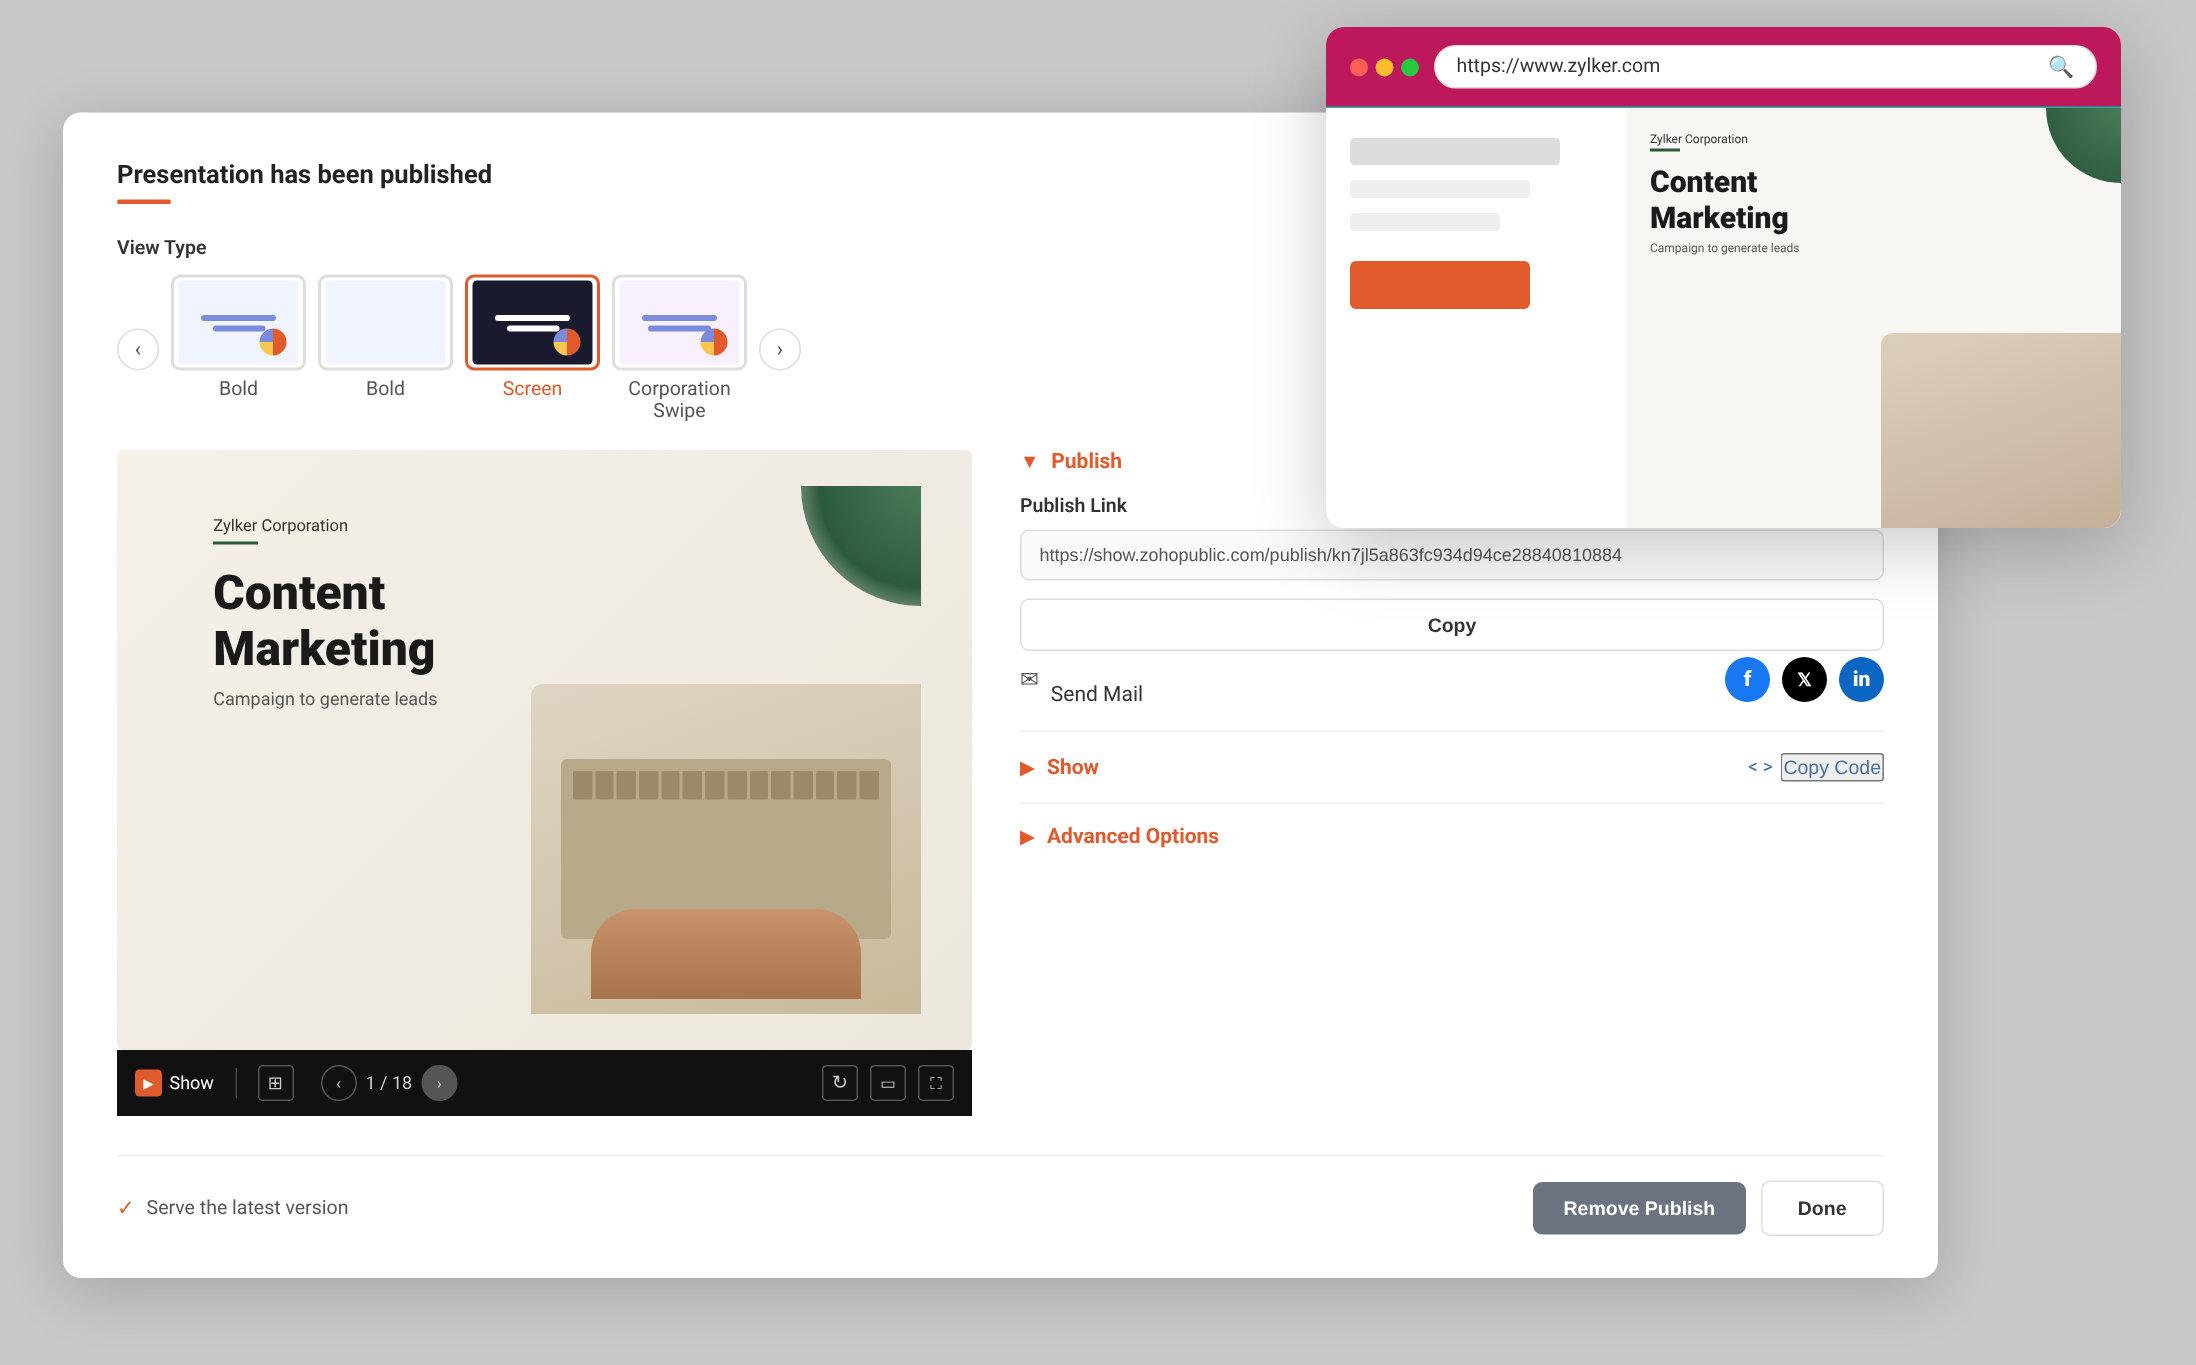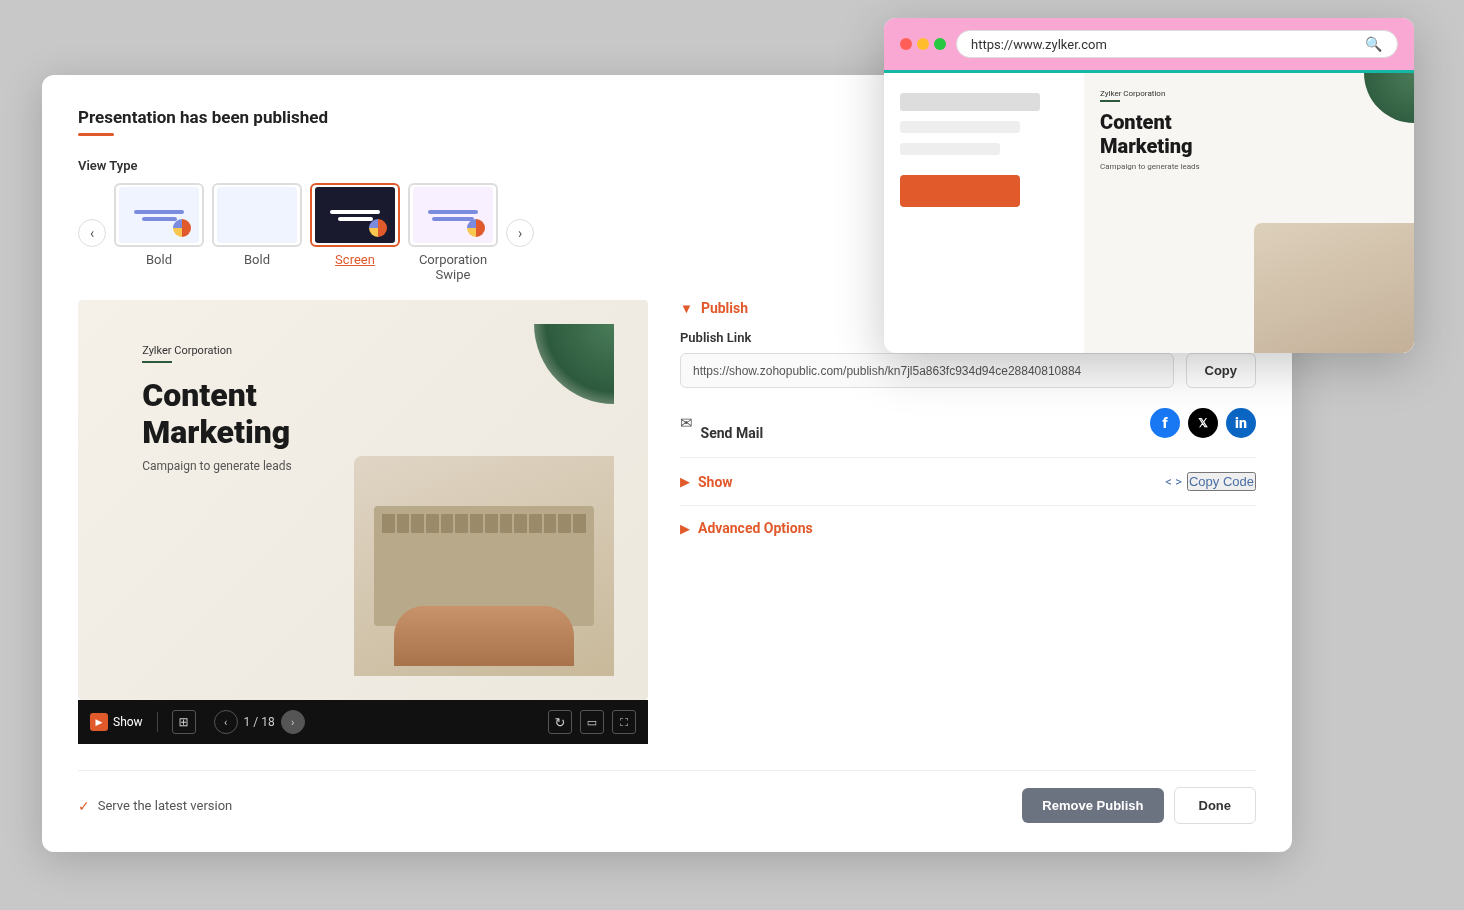--- a/index.html
+++ b/index.html
@@ -107,21 +107,20 @@
       border-color: #e05a2b;
     }
 
     .view-card-label {
       font-size: 13px;
       color: #555;
     }
 
     .view-card.active .view-card-label {
       color: #e05a2b;
-      text-decoration: underline;
     }
 
     
     .mini-slide {
       width: 80px;
       height: 56px;
       background: #f0f4ff;
       border-radius: 3px;
       display: flex;
       flex-direction: column;
@@ -408,21 +407,21 @@
     .publish-link-label {
       font-size: 13px;
       font-weight: 600;
       color: #333;
       margin-bottom: 8px;
     }
 
     .link-row {
       display: flex;
       gap: 12px;
-      margin-bottom: 16px;
+      flex-direction: column;
     }
 
     .link-input {
       flex: 1;
       padding: 9px 12px;
       border: 1px solid #ddd;
       border-radius: 6px;
       font-size: 12px;
       color: #555;
       background: #fafafa;
@@ -448,21 +447,21 @@
       margin-bottom: 10px;
     }
 
     .mail-icon {
       font-size: 15px;
       color: #555;
     }
 
     .mail-label {
       font-size: 14px;
-      font-weight: 700;
+      font-weight: 400;
       color: #333;
       flex: 1;
       margin-top: 21px;
     }
 
     .social-icons {
       display: flex;
       gap: 8px;
     }
 
@@ -604,26 +603,26 @@
       right: 50px;
       width: 530px;
       background: #fff;
       border-radius: 12px;
       box-shadow: 0 12px 50px rgba(0,0,0,0.22);
       overflow: hidden;
       z-index: 20;
     }
 
     .browser-toolbar {
-      background: #f9a8d4;
+      background: #be185d;
       padding: 12px 16px;
       display: flex;
       align-items: center;
       gap: 10px;
-      border-bottom: 3px solid #14b8a6;
+      border-bottom: 1px solid #14b8a6;
     }
 
     .browser-dots {
       display: flex;
       gap: 5px;
     }
 
     .dot {
       width: 12px;
       height: 12px;

